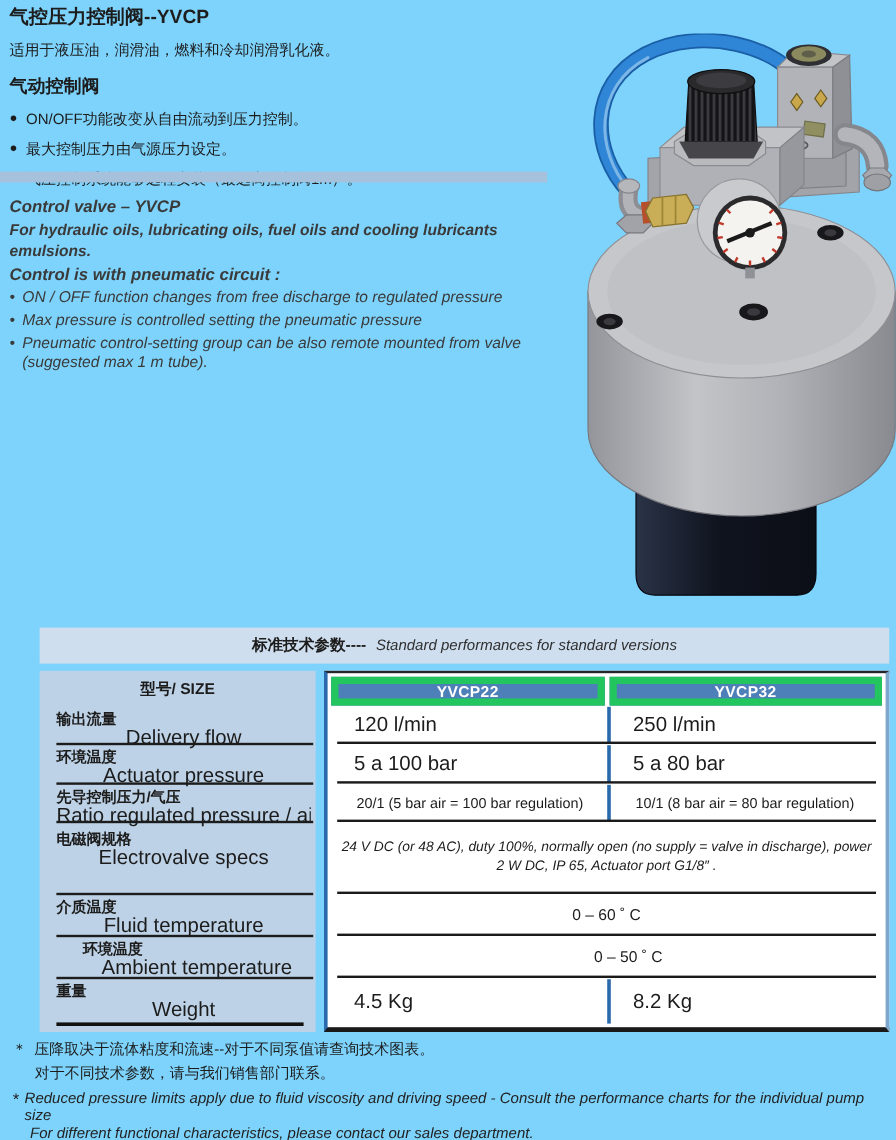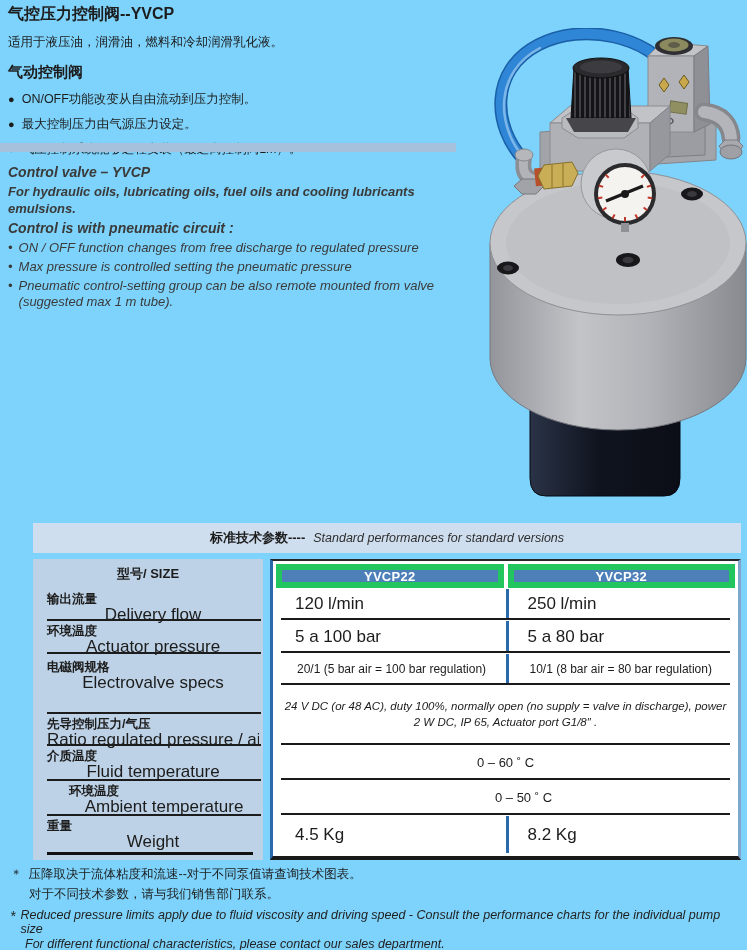--- a/index.html
+++ b/index.html
@@ -257,27 +257,27 @@
       <div class="left-col">
         <div class="size-cell">型号/ SIZE</div>
         <div class="lbl h0">
           <div class="cn">输出流量</div>
           <div class="en">Delivery flow</div>
         </div>
         <div class="lbl h1">
           <div class="cn">环境温度</div>
           <div class="en">Actuator pressure</div>
         </div>
+        <div class="lbl h2">
+          <div class="cn">先导控制压力/气压</div>
+          <div class="en">Ratio regulated pressure / air pressure</div>
+        </div>
         <div class="lbl h3">
           <div class="cn">电磁阀规格</div>
           <div class="en">Electrovalve specs</div>
-        </div>
-        <div class="lbl h2">
-          <div class="cn">先导控制压力/气压</div>
-          <div class="en">Ratio regulated pressure / air pressure</div>
         </div>
         <div class="lbl h4">
           <div class="cn">介质温度</div>
           <div class="en">Fluid temperature</div>
         </div>
         <div class="lbl h5">
           <div class="cn">环境温度</div>
           <div class="en">Ambient temperature</div>
         </div>
         <div class="lbl h6 last">

